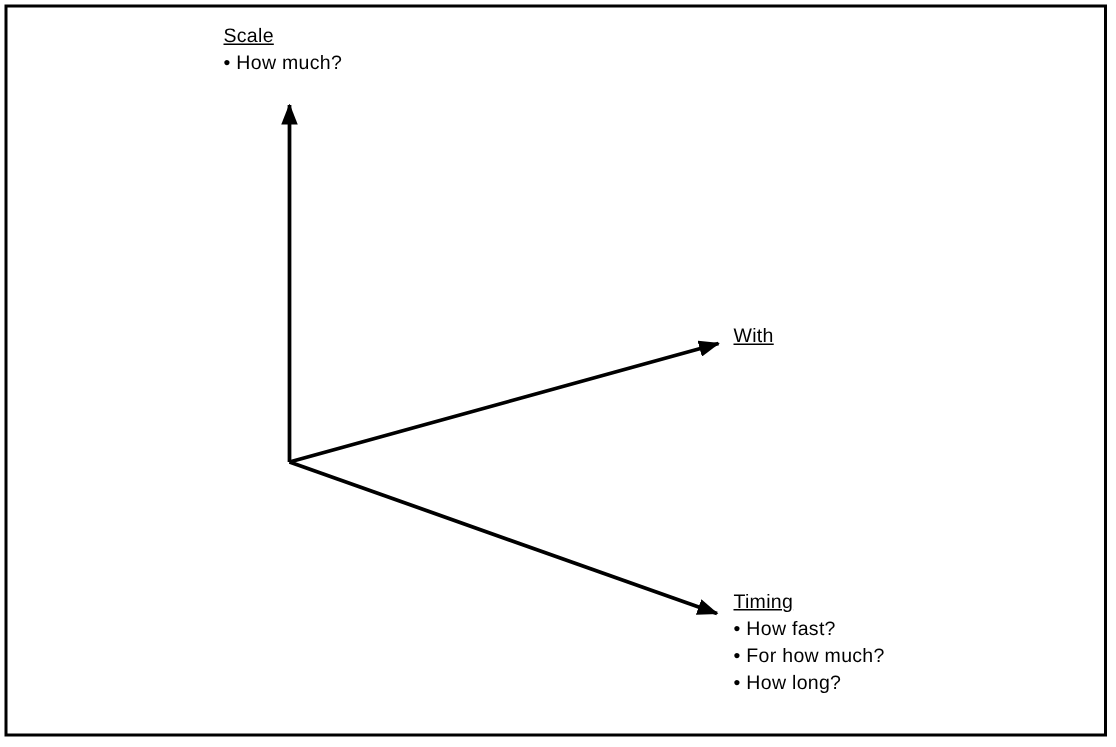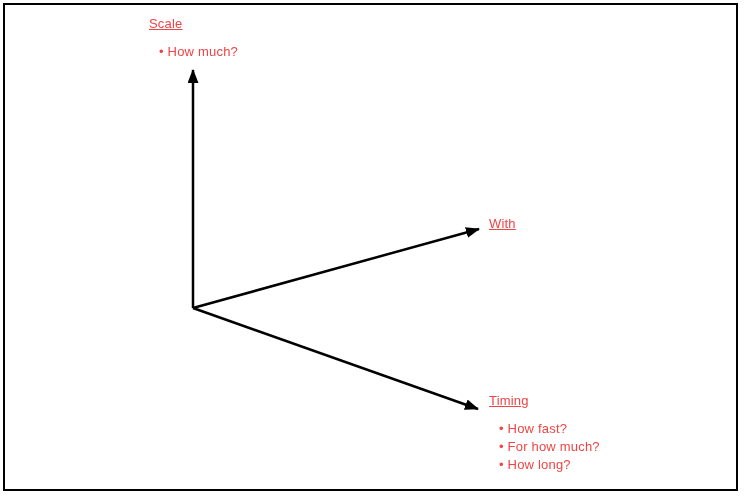--- a/index.html
+++ b/index.html
@@ -26,32 +26,32 @@
   }
   .arrows-svg {
     position: absolute;
     left: 0;
     top: 0;
     width: 744px;
     height: 498px;
   }
   .axis-label {
     position: absolute;
-    color: #ef4444;
+    color: #000000;
     font-size: 13px;
     line-height: 18px;
     letter-spacing: 0.2px;
   }
   .axis-title {
     display: inline-block;
     text-decoration: underline;
     font-weight: 500;
   }
   .bullet-list {
-    margin: 10px;
+    margin: 0;
     padding: 0;
     list-style: none;
   }
   .bullet-list li::before {
     content: "\2022\00a0";
   }
   .axis-label--scale  { left: 149px; top: 15px; }
   .axis-label--scope  { left: 489px; top: 215px; }
   .axis-label--timing { left: 489px; top: 392px; }
 </style>

